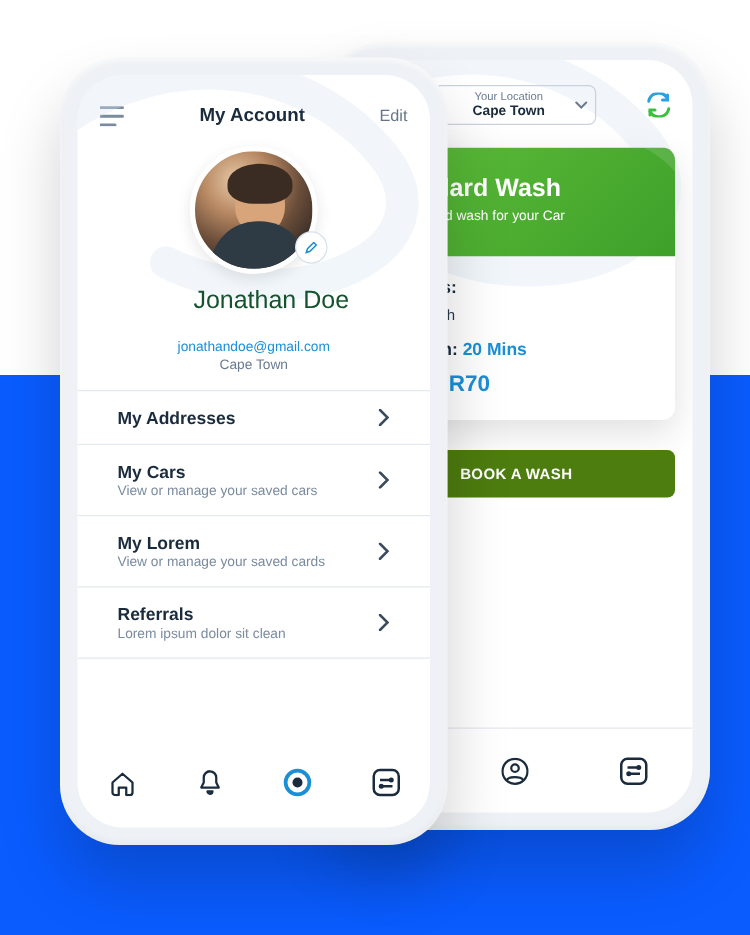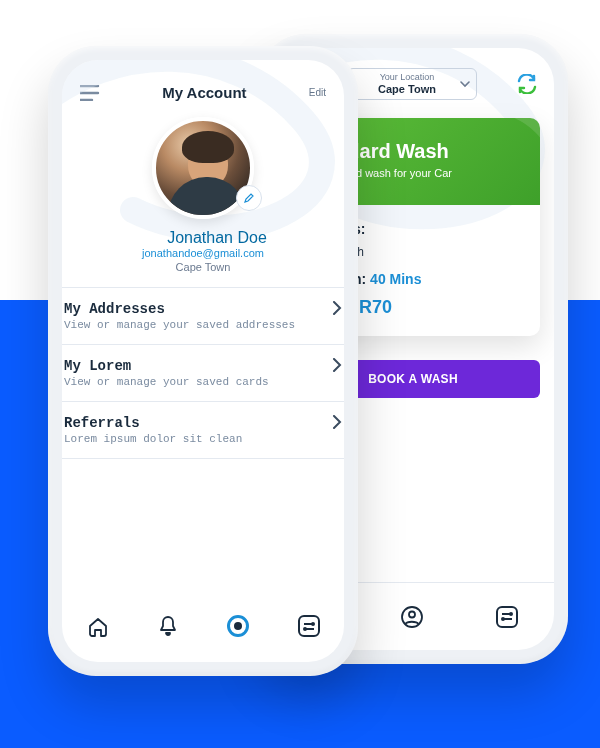--- a/index.html
+++ b/index.html
@@ -117,21 +117,21 @@
     display: block;
     text-align: center;
     font-size: 12px;
     font-weight: 700;
     color: #fff;
     padding: 12px 10px;
     border-radius: 6px;
     margin: 16px 14px 0 14px;
     letter-spacing: 0.3px;
   }
-  .btn-blue { background: #6d28d9; text-align: center; }
+  .btn-blue { background: #4d7c0f; text-align: center; }
   .btn-green { background: #3cbf3c; }
 
   .b-tabs {
     margin-top: auto;
     display: flex;
     justify-content: space-around;
     align-items: center;
     height: 68px;
     border-top: 1px solid #e4e9f0;
     color: #1a2b3d;
@@ -139,21 +139,21 @@
   .b-tabs .tab { padding: 6px; }
 
   
   .f-header {
     display: flex;
     align-items: center;
     justify-content: space-between;
     padding: 24px 18px 6px 18px;
   }
   .f-title { font-size: 15px; font-weight: 700; color: #1a2b3d; }
-  .f-edit { font-size: 10px; color: #64758a; }
+  .f-edit { font-size: 13px; color: #64758a; }
   .profile {
     display: flex;
     flex-direction: column;
     align-items: center;
     padding: 10px 0 14px 0;
     position: relative;
   }
   .avatar-wrap { position: relative; }
   .avatar {
     width: 102px; height: 102px;
@@ -194,31 +194,31 @@
     right: -8px; bottom: 8px;
     width: 26px; height: 26px;
     background: #fff;
     border-radius: 50%;
     border: 1px solid #d8e1ec;
     display: flex;
     align-items: center;
     justify-content: center;
     color: #1b8fd6;
   }
-  .p-name { font-size: 16px; color: #0369a1; margin-top: 10px; margin-left: 28px; }
-  .p-email { font-size: 11px; color: #1b8fd6; margin-top: 0; }
+  .p-name { font-size: 20px; color: #14532d; margin-top: 10px; margin-left: 28px; }
+  .p-email { font-size: 11px; color: #1b8fd6; margin-top: 20px; }
   .p-loc { font-size: 11px; color: #6b7a90; margin-top: 2px; }
 
   .menu { border-top: 1px solid #e4e9f0; }
   .row {
     display: flex;
+    align-items: center;
     justify-content: space-between;
-    padding: 13px 2px;
+    padding: 13px 32px;
     border-bottom: 1px solid #e4e9f0;
-    font-family: Liberation Mono, monospace;
   }
   .row .txt .t { font-size: 14px; font-weight: 700; color: #1a2b3d; }
   .row .txt .s { font-size: 11px; color: #7a8ba0; margin-top: 2px; }
   .row .chev { color: #3a4b5f; }
 
   .f-tabs {
     margin-top: auto;
     display: flex;
     justify-content: space-around;
     align-items: center;
@@ -298,21 +298,21 @@
     <div class="b-card">
       <div class="b-hero">
         <h2>Standard Wash</h2>
         <p>Customised wash for your Car</p>
       </div>
       <div class="b-body">
         <div class="sec-title">Includes:</div>
         <div class="item">clean wash</div>
         <div class="kv">
           <span>Duration:</span>
-          <span class="val">40 Mins</span>
+          <span class="val">20 Mins</span>
         </div>
         <div class="kv big">
           <span>Price:</span>
           <span class="val">R70</span>
         </div>
       </div>
     </div>
 
     <div class="btn btn-blue">BOOK A WASH</div>
 
@@ -370,21 +370,31 @@
       </div>
       <div class="p-name">Jonathan Doe</div>
       <div class="p-email">jonathandoe@gmail.com</div>
       <div class="p-loc">Cape Town</div>
     </div>
 
     <div class="menu">
       <div class="row">
         <div class="txt">
           <div class="t">My Addresses</div>
-          <div class="s">View or manage your saved addresses</div>
+        </div>
+        <div class="chev">
+          <svg width="10" height="14" viewBox="0 0 10 14">
+              <path d="M2 1l6 6-6 6" fill="none" stroke="currentColor" stroke-width="2" stroke-linecap="round"></path>
+            </svg>
+        </div>
+      </div>
+      <div class="row">
+        <div class="txt">
+          <div class="t">My Cars</div>
+          <div class="s">View or manage your saved cars</div>
         </div>
         <div class="chev">
           <svg width="10" height="14" viewBox="0 0 10 14">
               <path d="M2 1l6 6-6 6" fill="none" stroke="currentColor" stroke-width="2" stroke-linecap="round"></path>
             </svg>
         </div>
       </div>
       <div class="row">
         <div class="txt">
           <div class="t">My Lorem</div>

